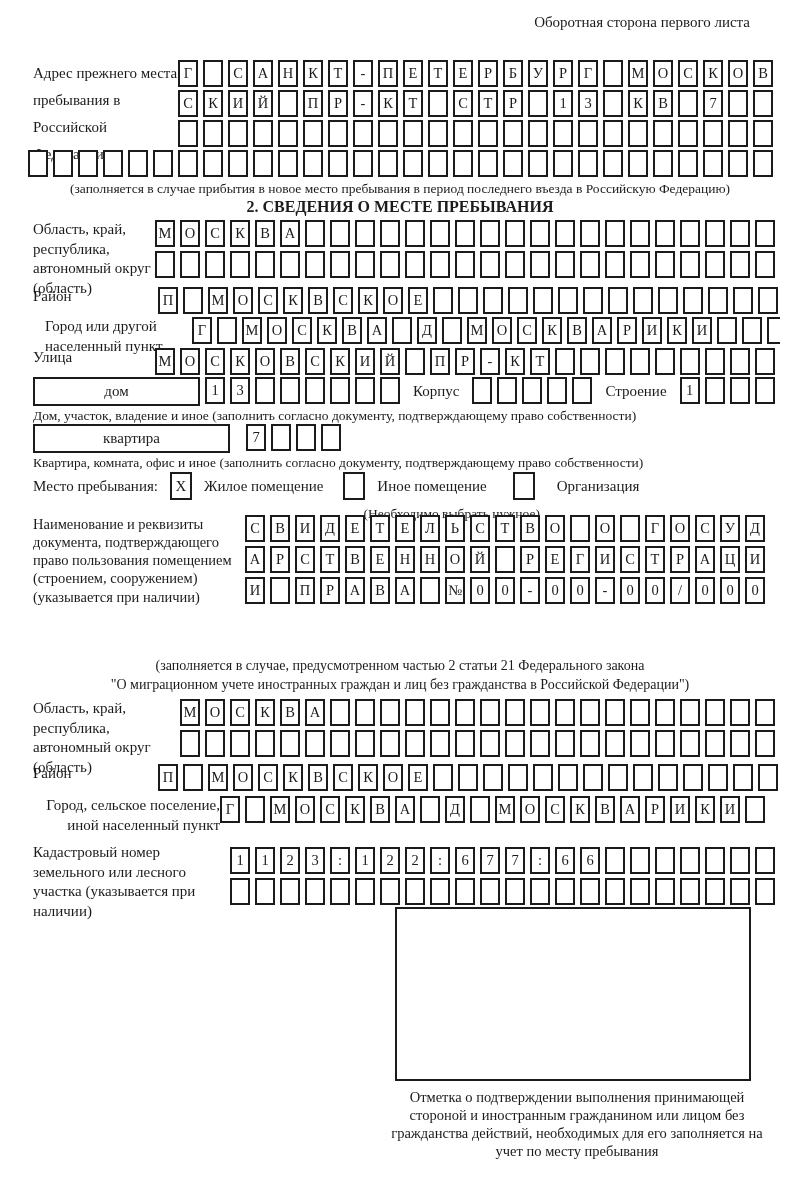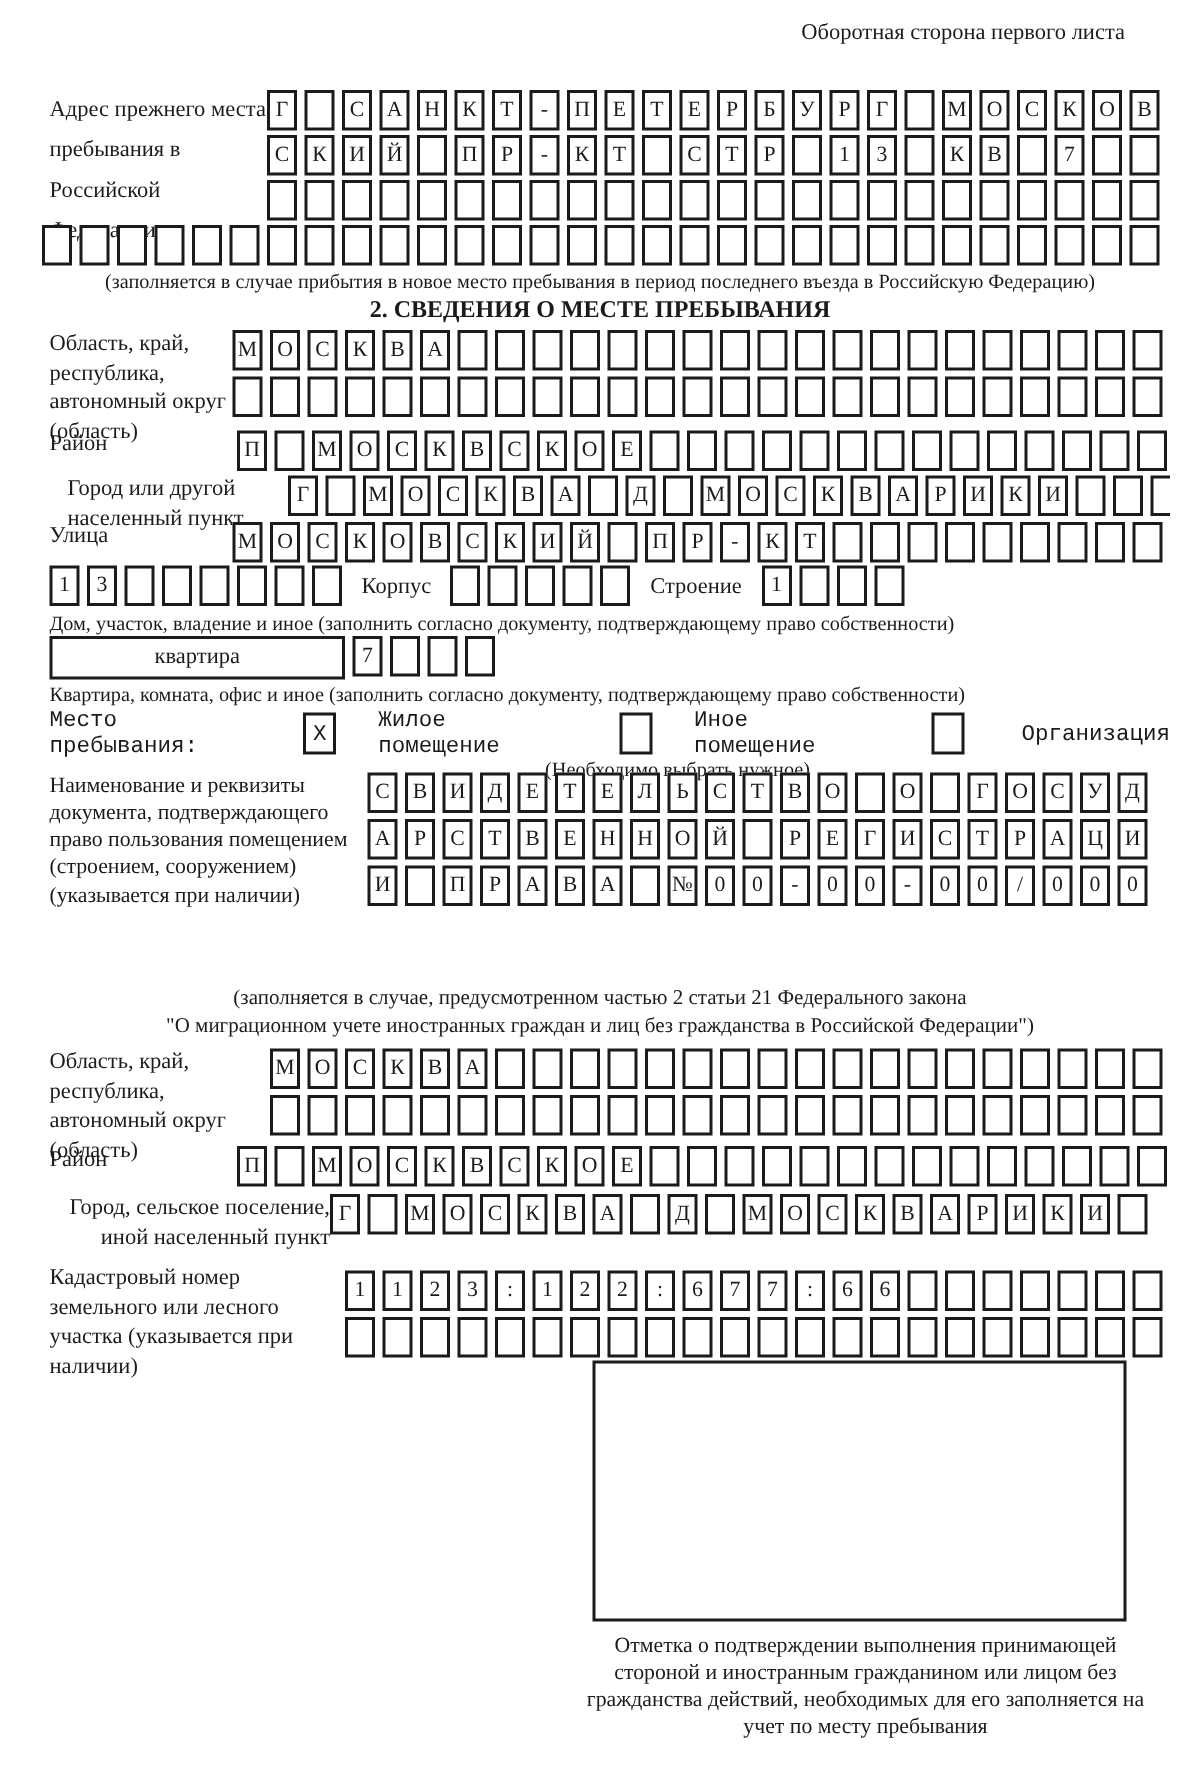--- a/index.html
+++ b/index.html
@@ -18,21 +18,21 @@
   .cb{flex:0 0 22px;width:22px;height:28px;font-size:15px;}
   .bigbox{box-sizing:border-box;height:29px;border:2px solid #1b1b1b;display:flex;
           align-items:center;justify-content:center;font-size:15px;}
   .bb167{flex:0 0 167px;} .bb197{flex:0 0 197px;}
   .inline-label{font-size:15px;line-height:29px;padding:0 8px;white-space:nowrap;}
   .center{left:0;width:800px;display:block;text-align:center;}
   .note{font-size:13.5px;color:#1b1b1b;}
   .title{font-size:16px;font-weight:bold;}
   .stamp-box{position:absolute;box-sizing:border-box;border:2px solid #1b1b1b;background:#fff;}
   .stamp-caption{position:absolute;display:block;text-align:center;font-size:14.5px;line-height:1.25;}
-  .stayrow{align-items:center;gap:28px;font-size:15px;font-family:Liberation Mono, monospace;}
+  .stayrow{align-items:center;gap:12px;font-size:15px;}
 </style>
 </head>
 <body>
 
 <div class="page">
 
   <div class="b" style="top:13px;right:30px;">
     <span class="flabel">Оборотная сторона первого листа</span>
   </div>
 
@@ -307,20 +307,21 @@
         <div class="cell"></div>
         <div class="cell"></div>
         <div class="cell"></div>
         <div class="cell"></div>
         <div class="cell"></div>
         <div class="cell"></div>
       </div>
   </div>
 
   <div class="b" style="top:377px;left:33px;gap:5px;">
+    <div class="bigbox bb167">дом</div>
     <div class="cells">
         <div class="cell">1</div>
         <div class="cell">3</div>
         <div class="cell"></div>
         <div class="cell"></div>
         <div class="cell"></div>
         <div class="cell"></div>
         <div class="cell"></div>
         <div class="cell"></div>
       </div>
@@ -337,21 +338,21 @@
         <div class="cell">1</div>
         <div class="cell"></div>
         <div class="cell"></div>
         <div class="cell"></div>
       </div>
   </div>
   <div class="b" style="top:408px;left:33px;">
     <span class="note">Дом, участок, владение и иное (заполнить согласно документу, подтверждающему право собственности)</span>
   </div>
 
-  <div class="b" style="top:424px;left:33px;gap:5px;">
+  <div class="b" style="top:424px;left:33px;gap:16px;">
     <div class="bigbox bb197">квартира</div>
     <div class="cells">
         <div class="cell">7</div>
         <div class="cell"></div>
         <div class="cell"></div>
         <div class="cell"></div>
       </div>
   </div>
   <div class="b" style="top:455px;left:33px;">
     <span class="note">Квартира, комната, офис и иное (заполнить согласно документу, подтверждающему право собственности)</span>

